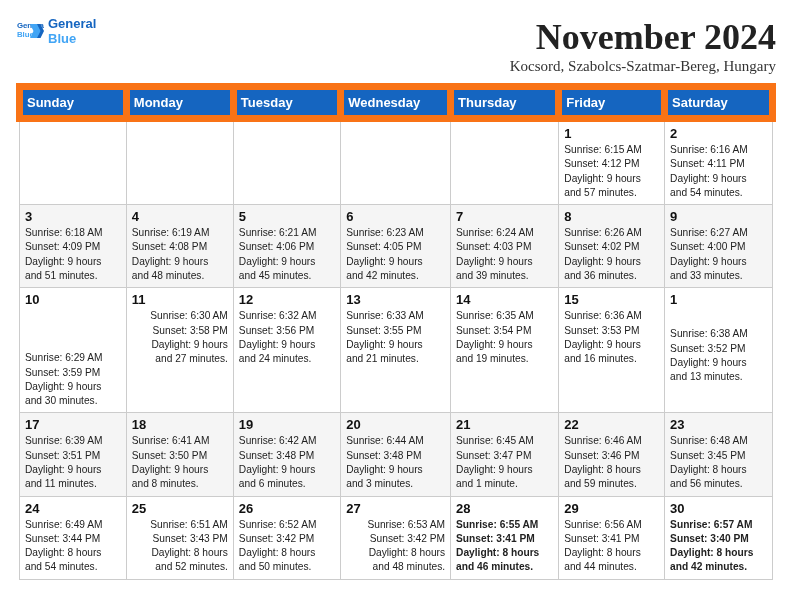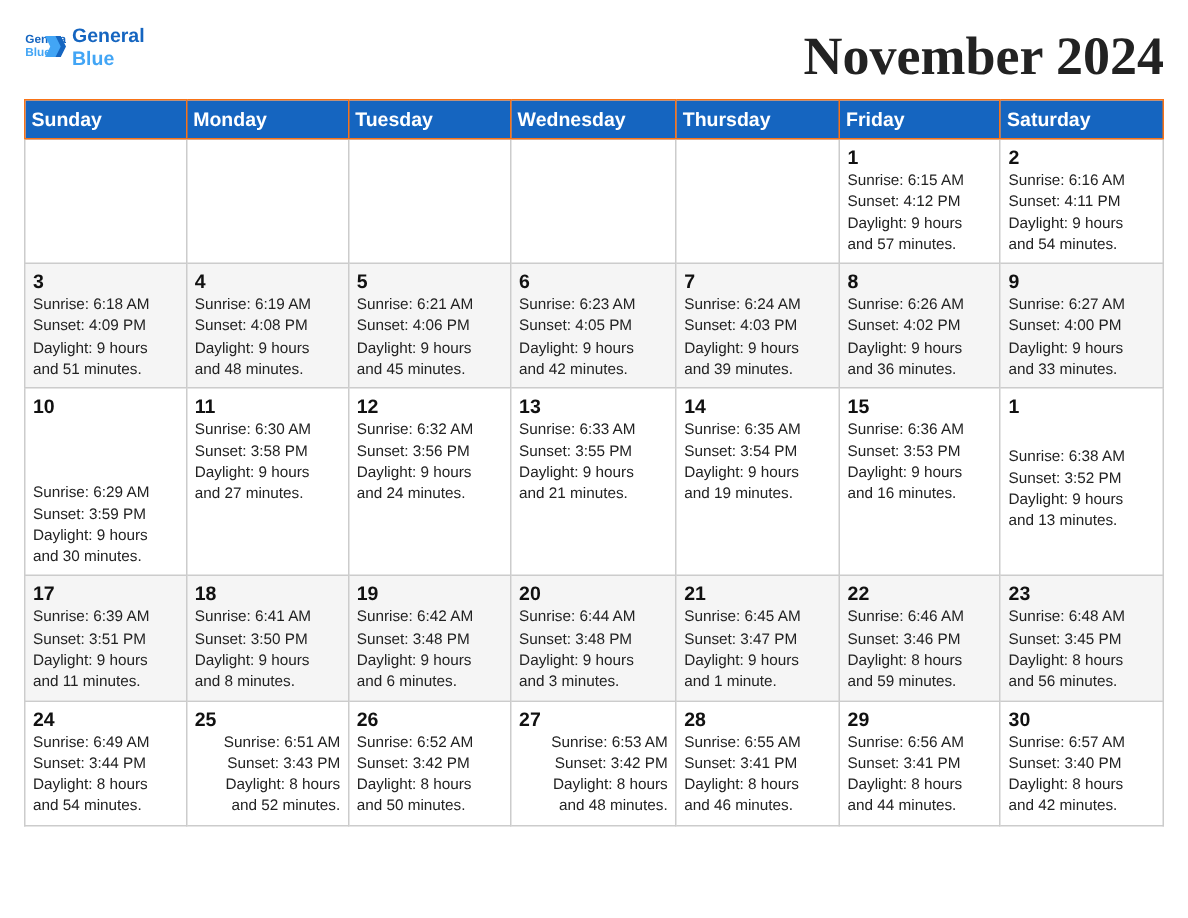--- a/index.html
+++ b/index.html
@@ -43,21 +43,21 @@
       border-collapse: collapse;
       margin-top: 8px;
     }
     .calendar th {
       background: #1565c0;
       color: #fff;
       font-size: 13px;
       font-weight: bold;
       padding: 5px 4px;
       text-align: left;
-      border: 1px solid #f97316;
+      border: 7px solid #f97316;
     }
     .calendar td {
       vertical-align: top;
       border: 1px solid #ccc;
       padding: 4px 5px;
       font-size: 10.5px;
       color: #222;
       width: 113px;
       height: 80px;
       background: #fff;
@@ -93,20 +93,21 @@
       <polygon points="28,8 32,16 28,24 20,24 24,16 20,8" fill="#1565c0"></polygon>
       <polygon points="24,8 28,16 24,24 16,24 20,16 16,8" fill="#42a5f5"></polygon>
     </svg>
     <div>
       <div style="font-size:13px;font-weight:bold;color:#1565c0;">General</div>
       <div style="font-size:13px;font-weight:bold;color:#42a5f5;">Blue</div>
     </div>
   </div>
   <div class="title-block">
     <div class="month-title">November 2024</div>
+    <div class="subtitle">Kocsord, Szabolcs-Szatmar-Bereg, Hungary</div>
   </div>
 </div>
 
 <table class="calendar">
   <thead>
     <tr>
     <th>Sunday</th>
         <th>Monday</th>
         <th>Tuesday</th>
         <th>Wednesday</th>
@@ -191,21 +192,21 @@
       <tr>
         <td>
           <div class="day-num">10</div>
           <div class="day-info" style="white-space: pre-line; margin-top: 44px;">Sunrise: 6:29 AM
 Sunset: 3:59 PM
 Daylight: 9 hours
 and 30 minutes.</div>
         </td>
         <td>
           <div class="day-num">11</div>
-          <div class="day-info" style="white-space: pre-line;">Sunrise: 6:30 AM
+          <div class="day-info" style="white-space: pre-line; text-align: right;">Sunrise: 6:30 AM
 Sunset: 3:58 PM
 Daylight: 9 hours
 and 27 minutes.</div>
         </td>
         <td>
           <div class="day-num">12</div>
           <div class="day-info" style="white-space: pre-line;">Sunrise: 6:32 AM
 Sunset: 3:56 PM
 Daylight: 9 hours
 and 24 minutes.</div>
@@ -314,34 +315,34 @@
         </td>
         <td>
           <div class="day-num">27</div>
           <div class="day-info" style="white-space: pre-line; text-align: right;">Sunrise: 6:53 AM
 Sunset: 3:42 PM
 Daylight: 8 hours
 and 48 minutes.</div>
         </td>
         <td>
           <div class="day-num">28</div>
-          <div class="day-info" style="white-space: pre-line;">Sunrise: 6:55 AM
+          <div class="day-info" style="white-space: pre-line; font-weight: bold;">Sunrise: 6:55 AM
 Sunset: 3:41 PM
 Daylight: 8 hours
 and 46 minutes.</div>
         </td>
         <td>
           <div class="day-num">29</div>
           <div class="day-info" style="white-space: pre-line;">Sunrise: 6:56 AM
 Sunset: 3:41 PM
 Daylight: 8 hours
 and 44 minutes.</div>
         </td>
         <td>
           <div class="day-num">30</div>
-          <div class="day-info" style="white-space: pre-line;">Sunrise: 6:57 AM
+          <div class="day-info" style="white-space: pre-line; font-weight: bold;">Sunrise: 6:57 AM
 Sunset: 3:40 PM
 Daylight: 8 hours
 and 42 minutes.</div>
         </td>
       </tr>
     </tbody>
 </table>
 
 </body></html>

